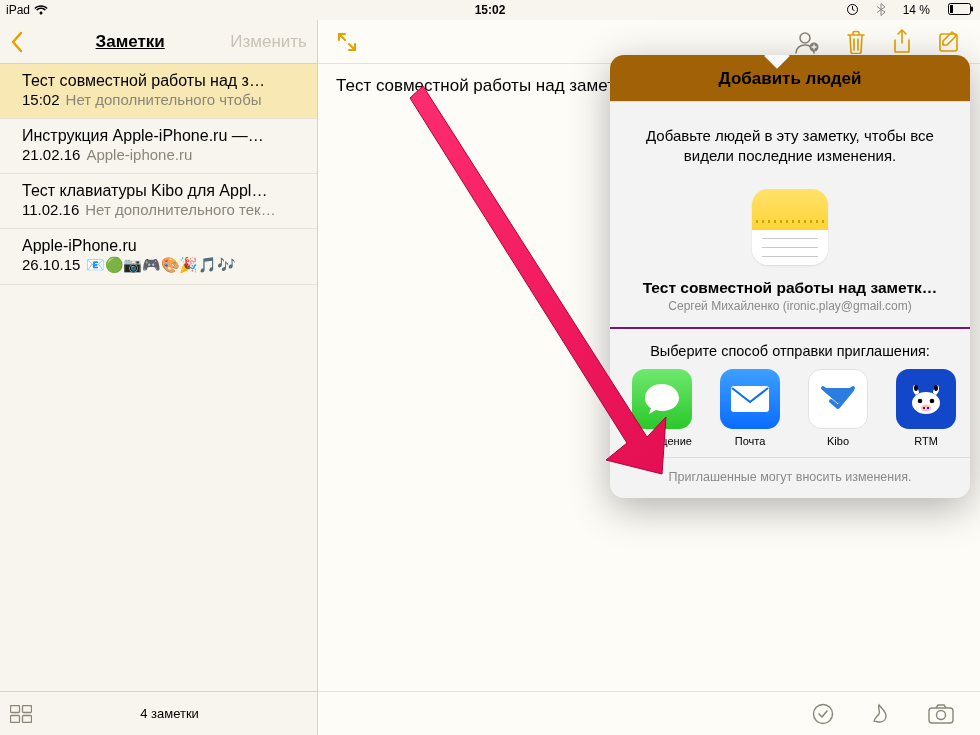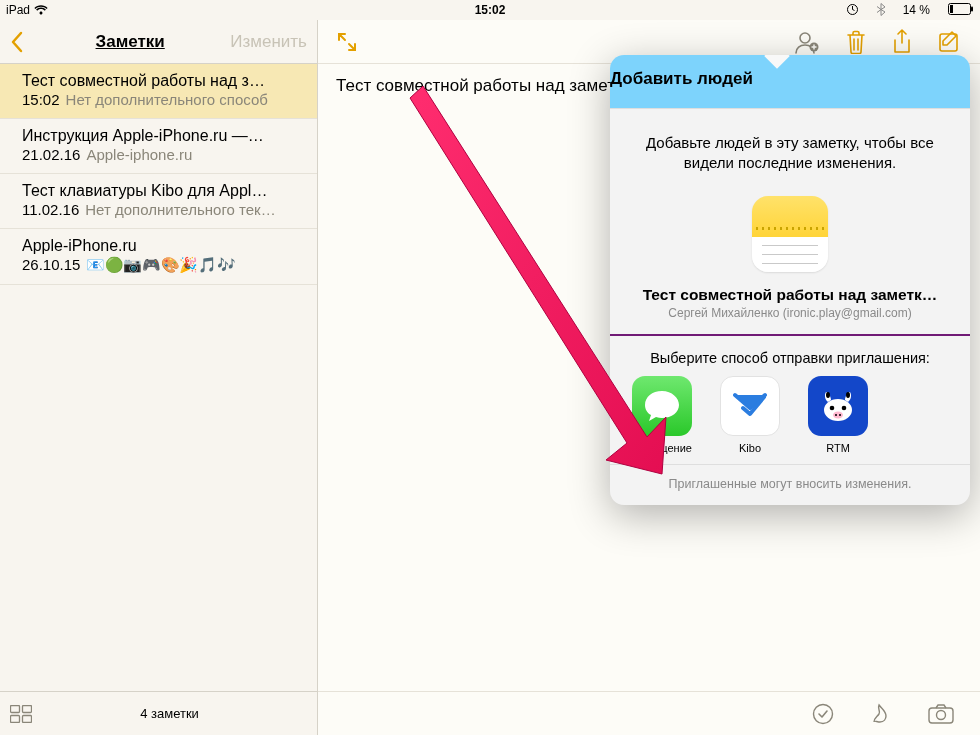--- a/index.html
+++ b/index.html
@@ -34,21 +34,21 @@
 .main{position:absolute;top:20px;left:318px;right:0;height:715px;background:#fdfcf7;}
 .mn-head{height:44px;display:flex;align-items:center;justify-content:space-between;padding:0 18px;border-bottom:1px solid #e6e2d8;}
 .mn-head .expand{color:#e3a000;}
 .mn-head .tools{display:flex;align-items:center;gap:26px;color:#e3a000;}
 .note-body{padding:12px 18px;font-size:17px;color:#000;}
 .mn-foot{position:absolute;bottom:0;left:0;right:0;height:44px;border-top:1px solid #e6e2d8;display:flex;align-items:center;justify-content:flex-end;gap:36px;padding:0 26px;color:#8a8679;}
 
 
 .popover{position:absolute;top:55px;right:10px;width:360px;background:#f3f3f3;border-radius:14px;box-shadow:0 10px 40px rgba(0,0,0,.30);overflow:hidden;}
 .popover .arrow{position:absolute;top:-8px;right:184px;width:18px;height:18px;background:#f8f8f8;transform:rotate(45deg);border-top-left-radius:3px;}
-.pv-title{background:#7dd3fc;text-align:left;font-size:17px;font-weight:600;padding:14px 0 19px;border-bottom:1px solid #dedede;}
+.pv-title{background:#a16207;text-align:center;font-size:17px;font-weight:600;padding:14px 0 12px;border-bottom:1px solid #dedede;}
 .pv-msg{padding:24px 24px 10px;text-align:center;font-size:15px;color:#000;line-height:1.35;}
 .notes-icon{width:76px;height:76px;margin:12px auto 4px;border-radius:16px;background:linear-gradient(#ffe26a,#ffd438 54%,#fff 54%,#fff);position:relative;box-shadow:0 1px 2px rgba(0,0,0,.1);}
 .notes-icon .lines{position:absolute;left:0;right:0;top:54%;bottom:6px;}
 .notes-icon .lines::before{content:"";position:absolute;left:10px;right:10px;top:8px;height:1px;background:#c9c9c9;box-shadow:0 9px 0 #c9c9c9,0 18px 0 #c9c9c9;}
 .notes-icon .dots{position:absolute;top:41%;left:4px;right:4px;height:3px;background:repeating-linear-gradient(90deg,#c9a400 0 2px,transparent 2px 6px);}
 .pv-note-title{text-align:center;font-size:15.5px;font-weight:600;padding:10px 20px 2px;white-space:nowrap;overflow:hidden;text-overflow:ellipsis;}
 .pv-owner{text-align:center;font-size:12px;color:#8a8a8a;padding-bottom:14px;border-bottom:2px solid #701a75;}
 .pv-choose{text-align:center;font-size:14.5px;padding:14px 18px 10px;color:#000;}
 .share-row{display:flex;gap:20px;padding:0 18px 10px;overflow:hidden;}
 .share-item{flex:0 0 auto;width:68px;text-align:center;}
@@ -109,21 +109,21 @@
         <svg width="13" height="22" viewBox="0 0 13 22">
             <path d="M11 2L3 11l8 9" stroke="#e3a000" stroke-width="2.5" fill="none" stroke-linecap="round" stroke-linejoin="round"></path>
           </svg>
       </span>
       <span class="title">Заметки</span>
       <span class="edit">Изменить</span>
     </div>
     <div class="list">
       <div class="item selected">
         <div class="t">Тест совместной работы над з…</div>
-        <div class="sub"><span class="dt">15:02</span><span>Нет дополнительного способ</span></div>
+        <div class="sub"><span class="dt">15:02</span><span>Нет дополнительного чтобы</span></div>
       </div>
       <div class="item">
         <div class="t">Инструкция Apple-iPhone.ru —…</div>
         <div class="sub"><span class="dt">21.02.16</span><span>Apple-iphone.ru</span></div>
       </div>
       <div class="item">
         <div class="t">Тест клавиатуры Kibo для Appl…</div>
         <div class="sub"><span class="dt">11.02.16</span><span>Нет дополнительного тек…</span></div>
       </div>
       <div class="item">
@@ -213,20 +213,29 @@
     <div class="pv-owner">Сергей Михайленко (ironic.play@gmail.com)</div>
     <div class="pv-choose">Выберите способ отправки приглашения:</div>
     <div class="share-row">
       <div class="share-item">
         <div class="ico ico-msg">
           <svg width="40" height="36" viewBox="0 0 40 36">
               <path d="M20 3C10 3 3 9 3 17c0 4 2 8 6 10l-2 6 7-4c2 .6 4 1 6 1 10 0 17-6 17-13S30 3 20 3z" fill="#fff"></path>
             </svg>
         </div>
         <div class="lbl">Сообщение</div>
+      </div>
+      <div class="share-item">
+        <div class="ico ico-mail">
+          <svg width="42" height="30" viewBox="0 0 42 30">
+              <rect x="2" y="2" width="38" height="26" rx="3" fill="#fff"></rect>
+              <path d="M3 4l18 14L39 4" fill="none" stroke="#0a6cff" stroke-width="2"></path>
+            </svg>
+        </div>
+        <div class="lbl">Почта</div>
       </div>
       <div class="share-item">
         <div class="ico ico-inbox">
           <svg width="38" height="30" viewBox="0 0 38 30">
               <path d="M4 4l15 13L34 4" fill="none" stroke="#2b7de0" stroke-width="4" stroke-linecap="round" stroke-linejoin="round"></path>
               <path d="M12 17l7 6 14-17" fill="none" stroke="#2b7de0" stroke-width="4" stroke-linecap="round" stroke-linejoin="round"></path>
               <path d="M4 4h30L19 17z" fill="#2b7de0"></path>
             </svg>
         </div>
         <div class="lbl">Kibo</div>

